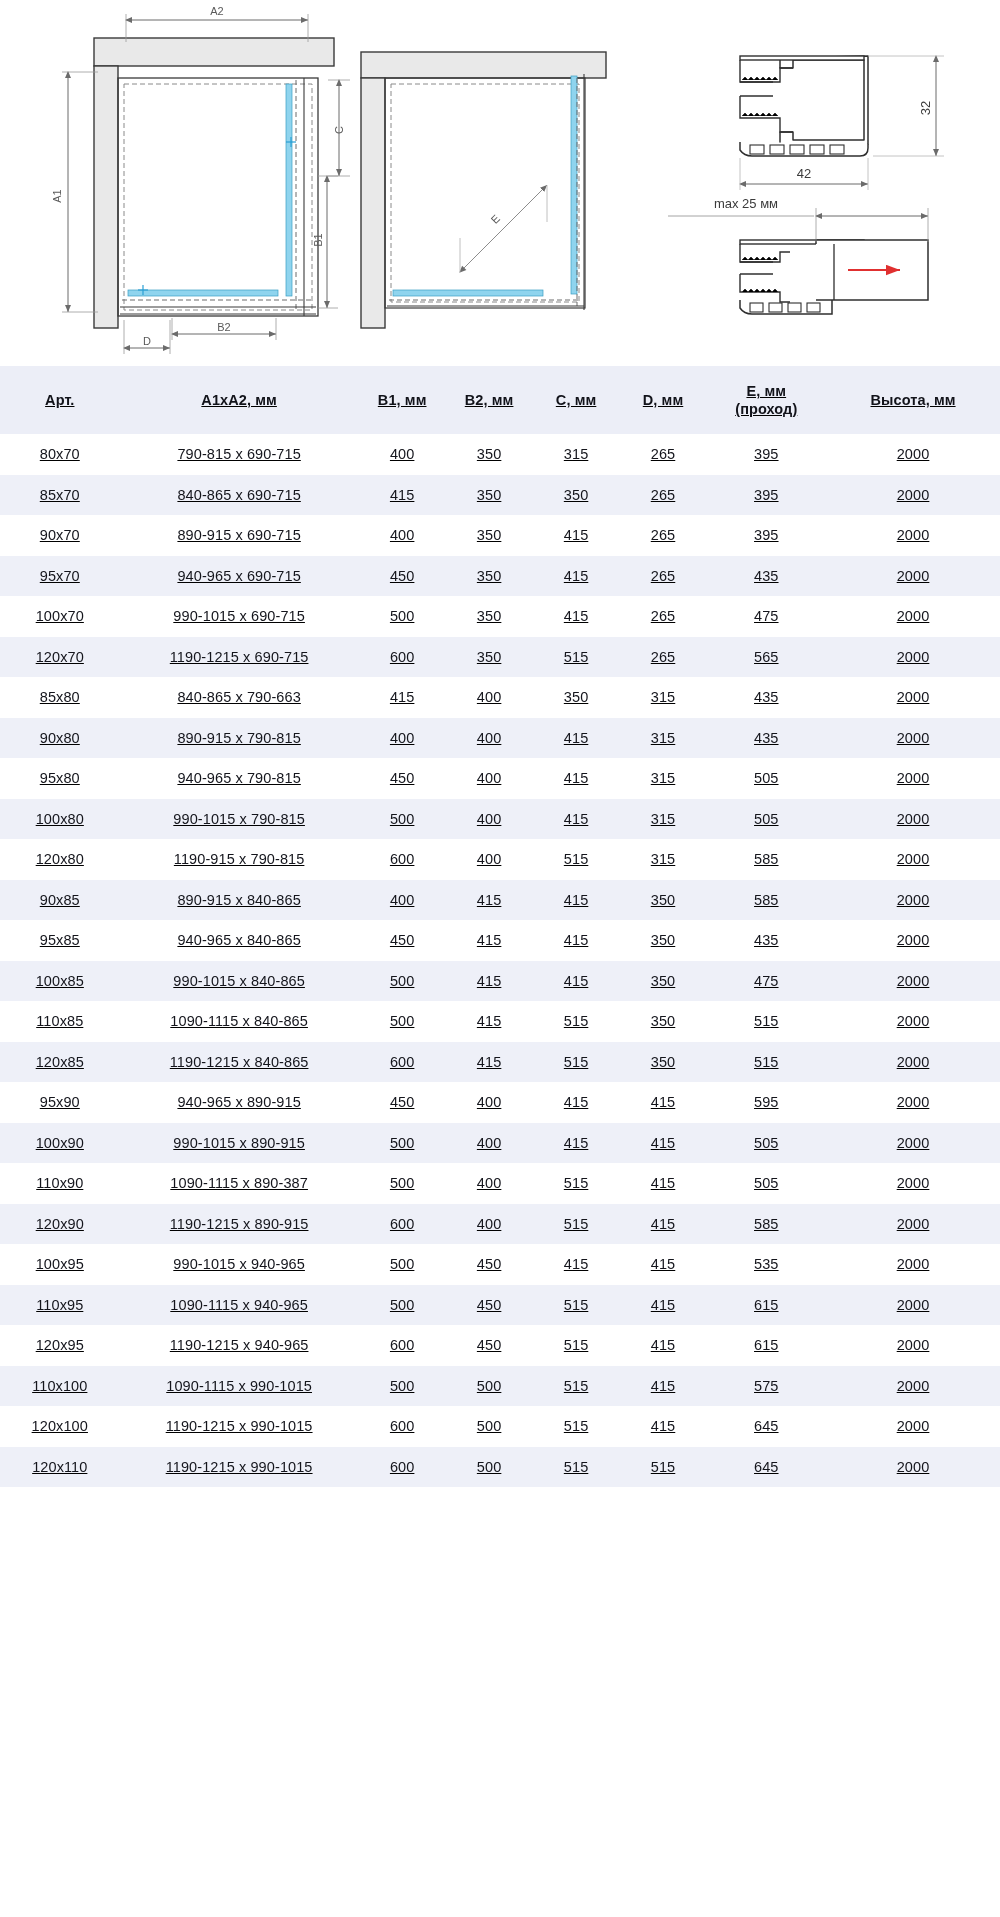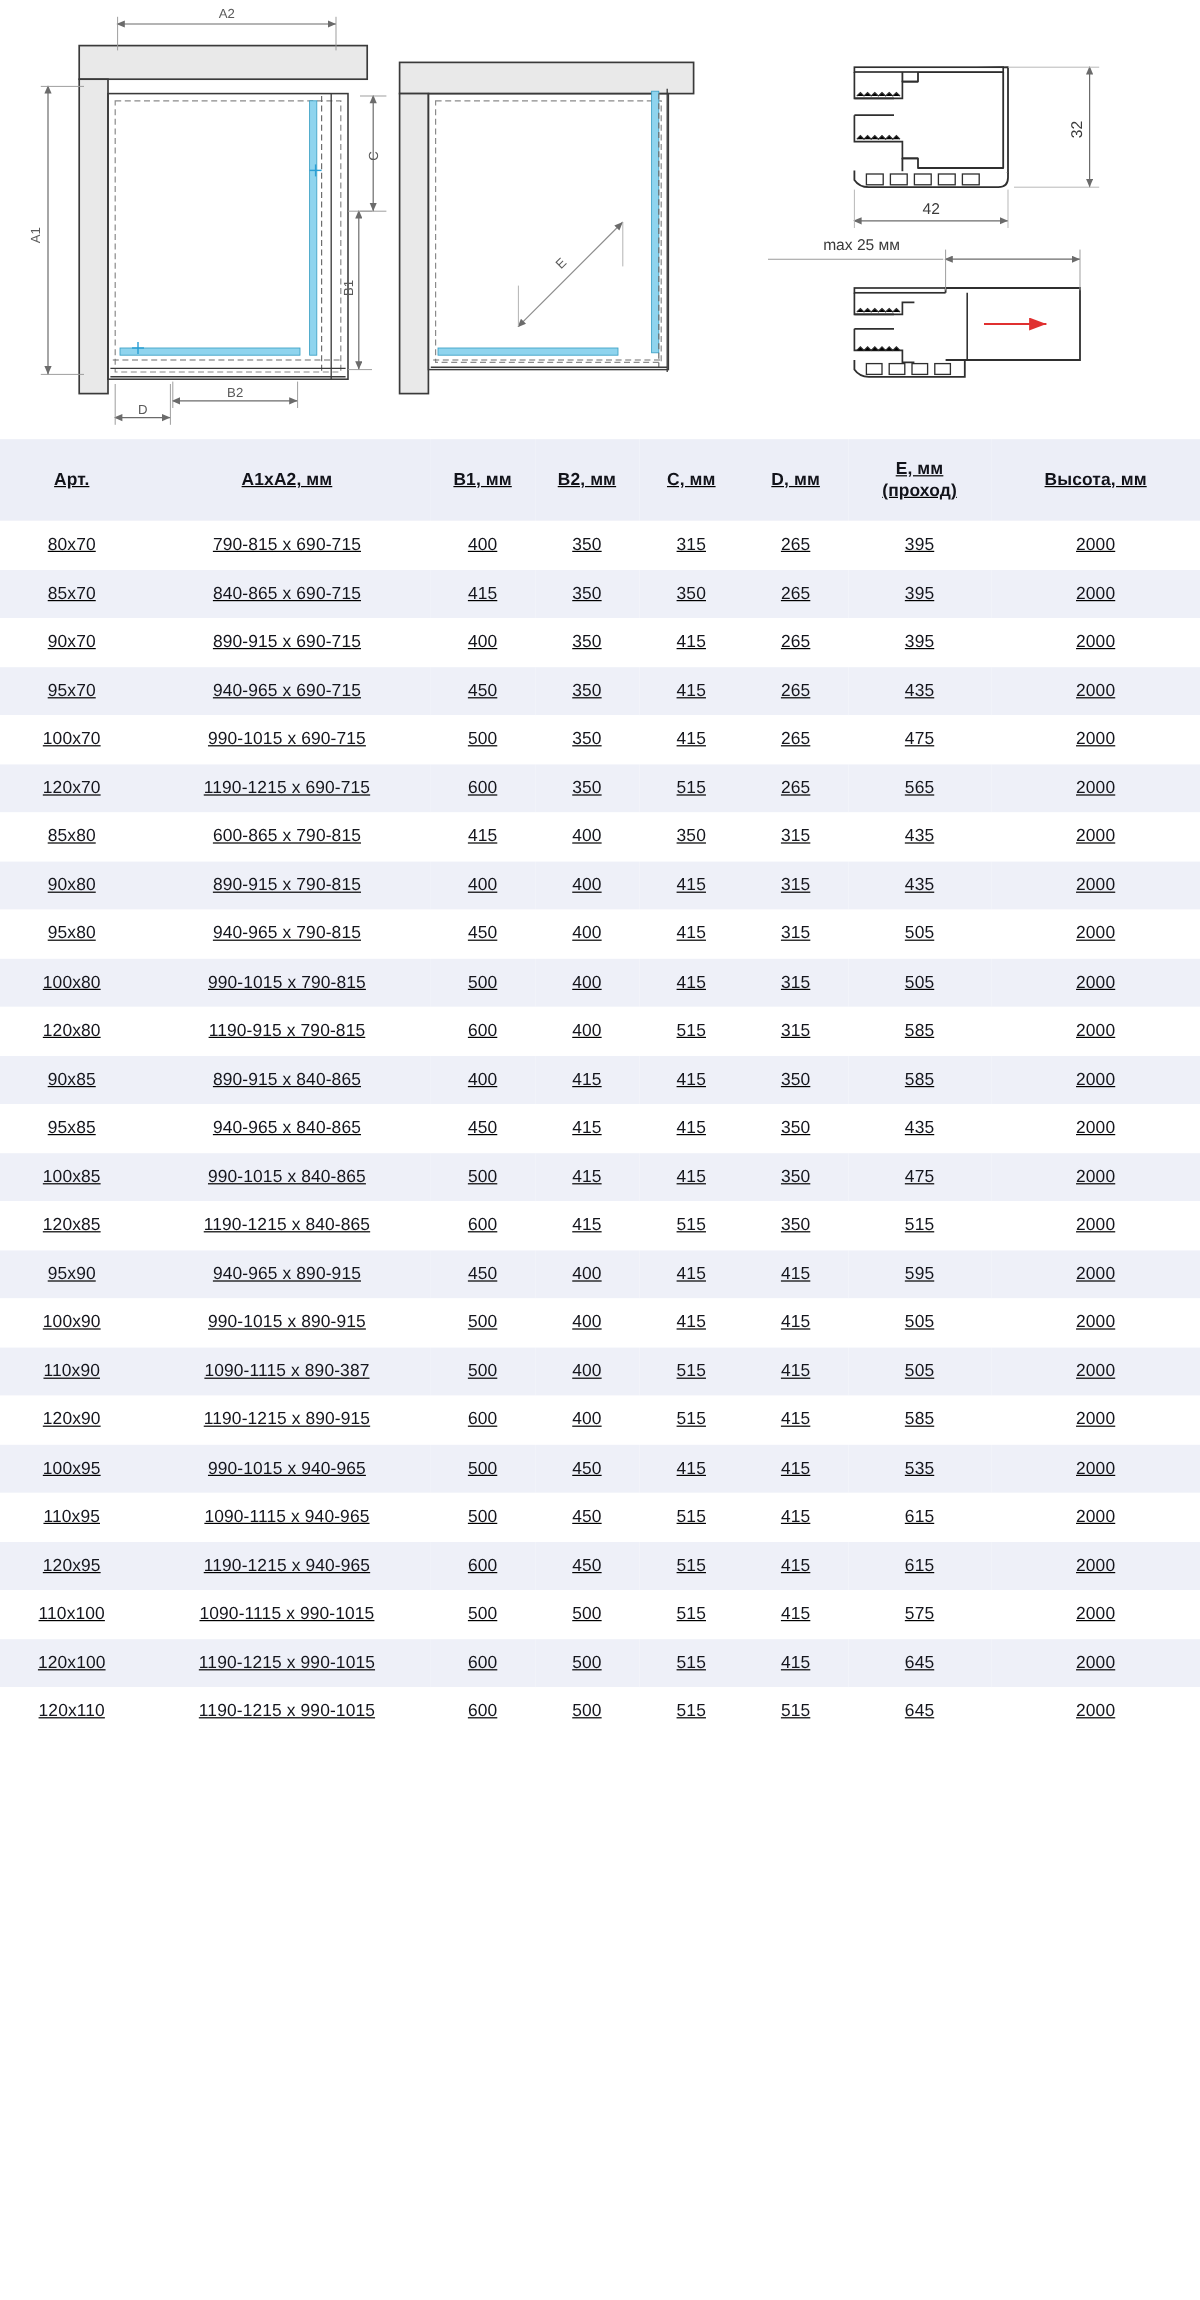--- a/index.html
+++ b/index.html
@@ -14,20 +14,21 @@
     position: relative;
     background: #ffffff;
     overflow: hidden;
   }
 
   
   #drawings {
     position: relative;
     width: 1000px;
     height: 365px;
+    padding-left: 28px;
   }
   #drawings svg { display: block; }
 
   
   #spec-table-wrap {
     position: absolute;
     top: 366px;
     left: 0;
     width: 1000px;
     text-decoration: underline;
@@ -337,21 +338,21 @@
             <td>1190-1215 x 690-715</td>
             <td>600</td>
             <td>350</td>
             <td>515</td>
             <td>265</td>
             <td>565</td>
             <td>2000</td>
           </tr>
           <tr>
             <td>85x80</td>
-            <td>600-865 x 790-815</td>
+            <td>840-865 x 790-663</td>
             <td>415</td>
             <td>400</td>
             <td>350</td>
             <td>315</td>
             <td>435</td>
             <td>2000</td>
           </tr>
           <tr>
             <td>90x80</td>
             <td>890-915 x 790-815</td>
@@ -413,20 +414,30 @@
             <td>2000</td>
           </tr>
           <tr>
             <td>100x85</td>
             <td>990-1015 x 840-865</td>
             <td>500</td>
             <td>415</td>
             <td>415</td>
             <td>350</td>
             <td>475</td>
+            <td>2000</td>
+          </tr>
+          <tr>
+            <td>110x85</td>
+            <td>1090-1115 x 840-865</td>
+            <td>500</td>
+            <td>415</td>
+            <td>515</td>
+            <td>350</td>
+            <td>515</td>
             <td>2000</td>
           </tr>
           <tr>
             <td>120x85</td>
             <td>1190-1215 x 840-865</td>
             <td>600</td>
             <td>415</td>
             <td>515</td>
             <td>350</td>
             <td>515</td>

